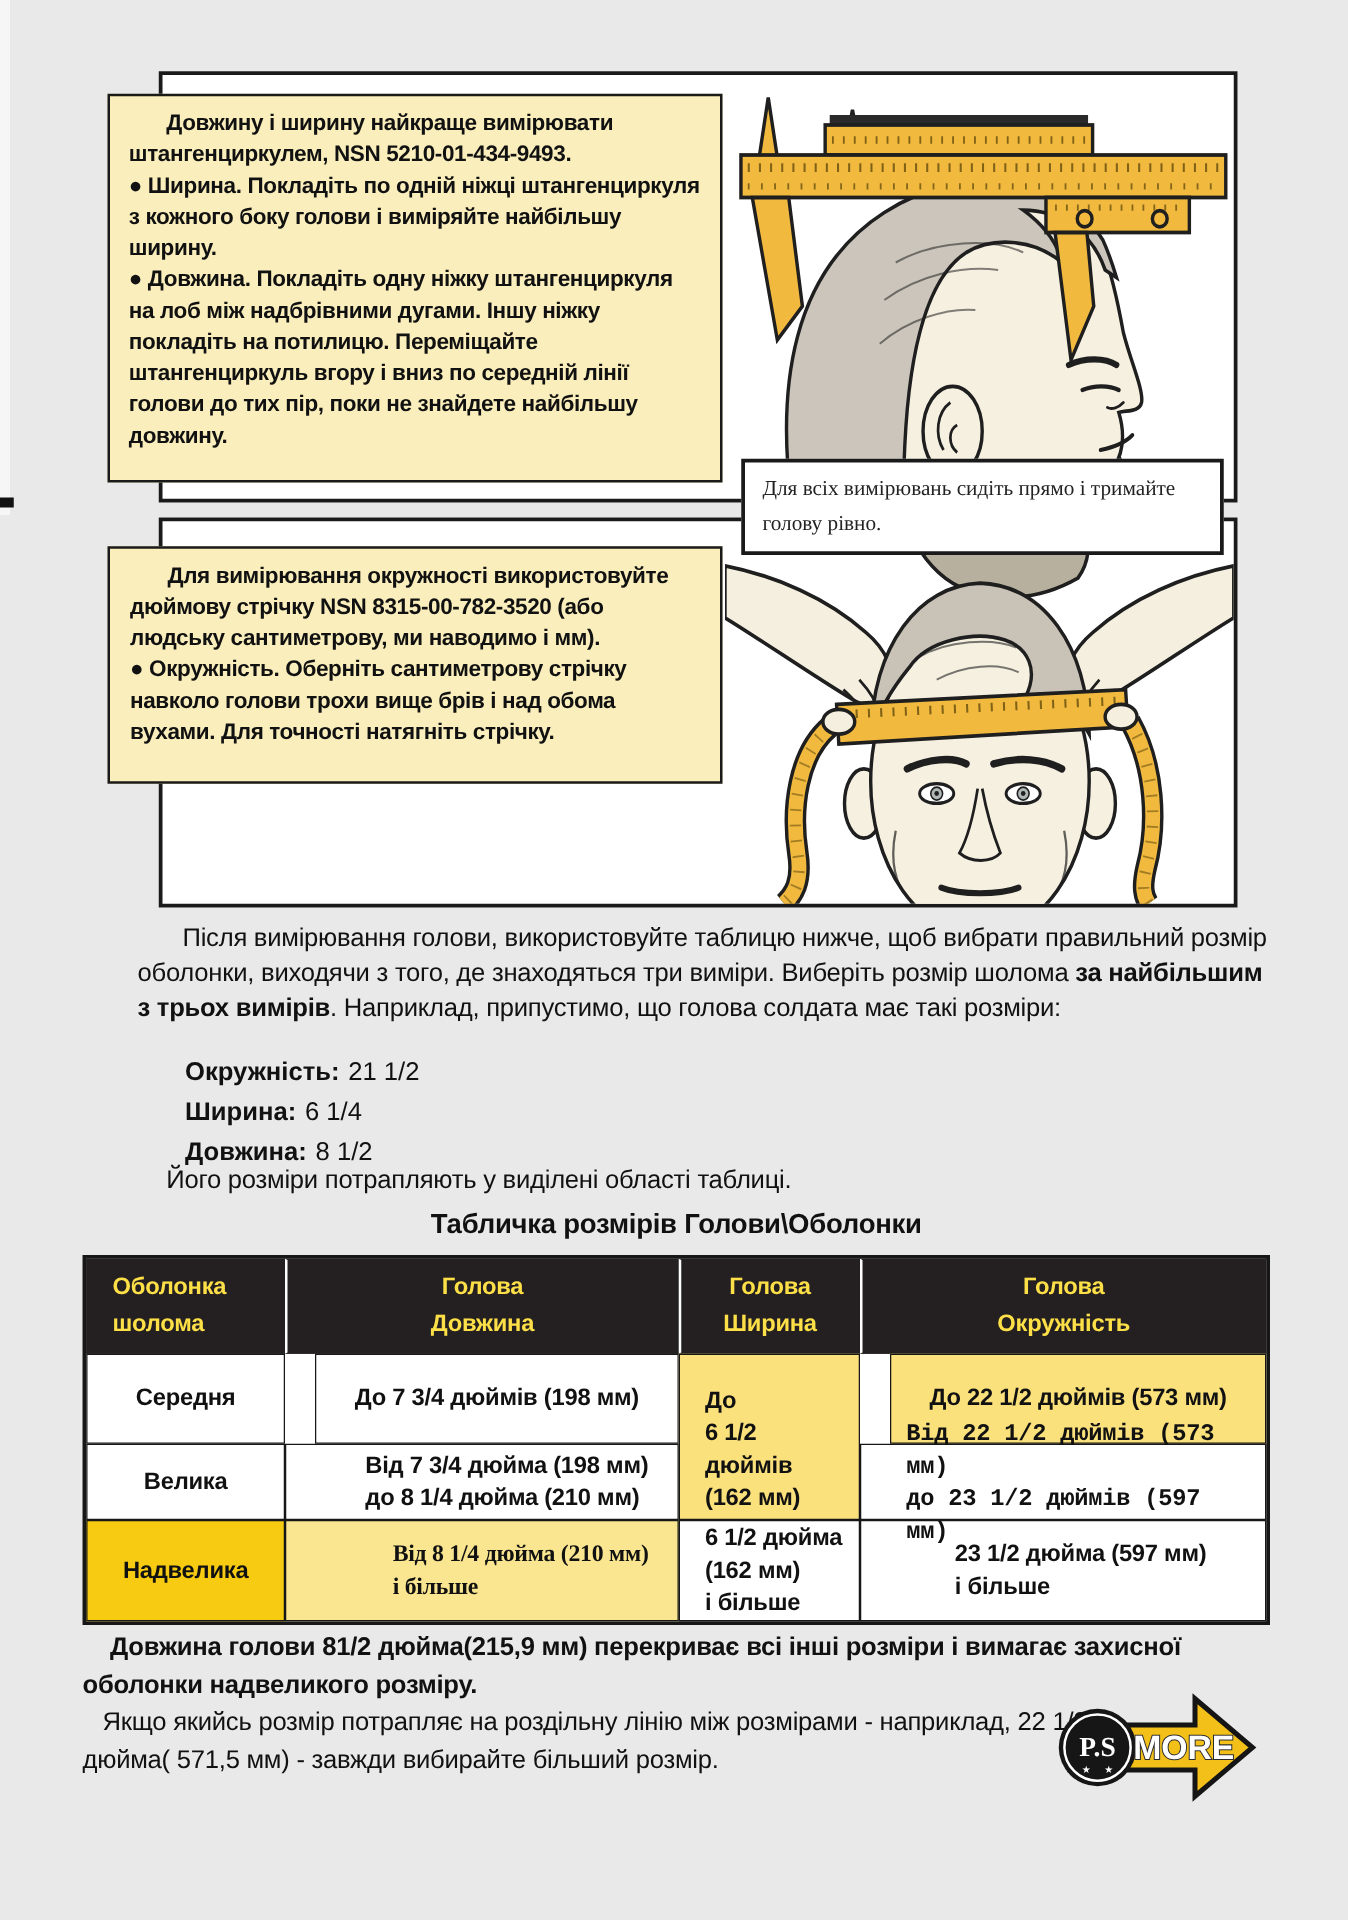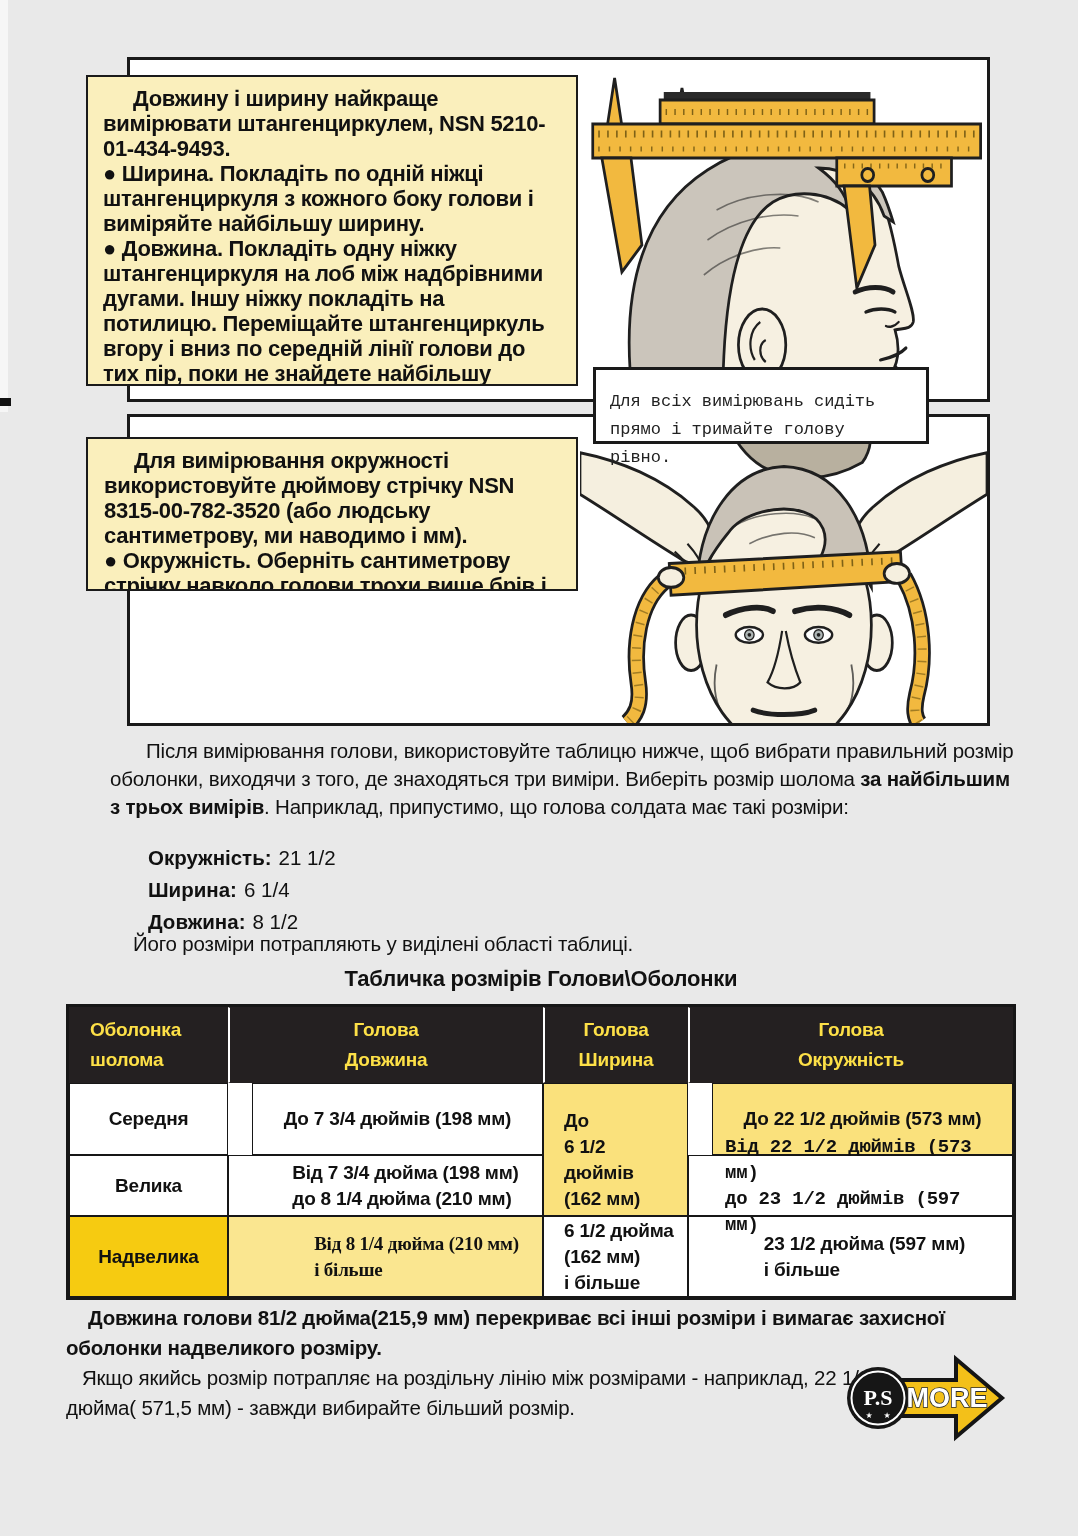--- a/index.html
+++ b/index.html
@@ -8,29 +8,29 @@
   .edge-strip{position:absolute;left:0;top:0;width:8px;height:412px;background:#f6f6f6;}
   .edge-dash{position:absolute;left:0;top:398px;width:11px;height:8px;background:#121212;}
 
   .panel{position:absolute;left:127px;width:863px;background:#fff;border:3px solid #1a1a1a;box-sizing:border-box;}
   .panel1{top:57px;height:345px;}
   .panel2{top:414px;height:312px;}
   .illus{position:absolute;display:block;}
 
   .note{position:absolute;left:86px;width:492px;background:#faefbc;border:2px solid #1a1a1a;
         box-sizing:border-box;padding:9px 15px 6px 15px;overflow:hidden;
-        font-weight:700;font-size:22px;line-height:25px;letter-spacing:-.3px;}
+        font-weight:700;font-size:18px;line-height:25px;letter-spacing:-.3px;}
   .note p{margin:0;}
   .note p.indent{text-indent:30px;}
   .note1{top:75px;height:311px;}
-  .note2{top:437px;height:154px;padding-left:16px;}
-
-  .speech{position:absolute;left:593px;top:367px;width:336px;height:77px;background:#fff;
-          border:3px solid #1a1a1a;box-sizing:border-box;padding:18px 12px 0 14px;
-          font-family:Liberation Mono, monospace;font-size:17px;line-height:28px;color:#222;}
+  .note2{top:437px;height:190px;padding-left:16px;}
+
+  .speech{position:absolute;left:593px;top:367px;width:386px;height:77px;background:#fff;
+          border:3px solid #1a1a1a;box-sizing:border-box;padding:7px 12px 0 14px;
+          font-family:Liberation Serif, serif;font-size:17px;line-height:28px;color:#222;}
 
   .bodytext{position:absolute;left:110px;width:905px;margin:0;font-size:20.5px;line-height:28px;letter-spacing:-.2px;}
   .intro{top:737px;text-indent:36px;}
   .fit{top:930px;left:133px;}
 
   .measure{position:absolute;left:148px;top:842px;font-size:20.5px;line-height:32px;}
   .measure .mv{margin-left:7px;}
 
   .tabletitle{position:absolute;left:66px;top:966px;width:950px;margin:0;text-align:center;
               font-size:22px;font-weight:700;letter-spacing:-.2px;}

